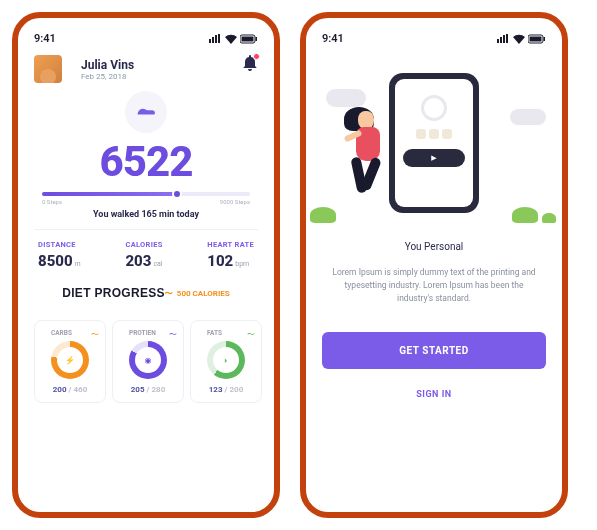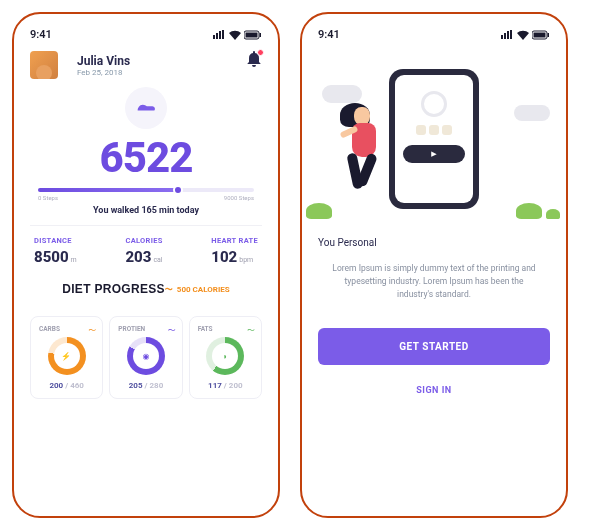--- a/index.html
+++ b/index.html
@@ -1,17 +1,17 @@
 <!DOCTYPE html>
 <html><head>
 <meta charset="utf-8">
 <style>
 *{margin:0;padding:0;box-sizing:border-box;font-family:-apple-system,BlinkMacSystemFont,'Segoe UI',Roboto,sans-serif}
 body{background:#fff;padding:12px;display:flex;gap:20px}
-.phone{width:268px;height:506px;border:2px solid #c2410c;border-radius:28px;padding:14px 16px;background:#fff;position:relative;overflow:hidden}
+.phone{width:268px;height:506px;border:6px solid #c2410c;border-radius:28px;padding:14px 16px;background:#fff;position:relative;overflow:hidden}
 .status-bar{display:flex;justify-content:space-between;align-items:center;font-weight:600;font-size:11px;color:#1a1a2e;margin-bottom:10px}
 .status-icons{display:flex;gap:3px;align-items:center}
 
 .header{display:flex;justify-content:space-between;align-items:flex-start;margin-bottom:8px}
 .user{display:flex;gap:19px;align-items:center}
 .avatar{width:28px;height:28px;border-radius:4px;background:linear-gradient(135deg,#f0a050,#d08040);position:relative;overflow:hidden}
 .avatar::after{content:"";position:absolute;bottom:-2px;left:50%;transform:translateX(-50%);width:16px;height:16px;background:#e8a060;border-radius:50%}
 .user-info .name{font-size:12px;font-weight:700;color:#2a2a4e}
 .user-info .date{font-size:8px;color:#8899aa}
 .bell{position:relative;color:#2a2a4e}
@@ -29,21 +29,21 @@
 .stat-label{font-size:7.5px;font-weight:700;color:#7b5ce8;letter-spacing:0.3px;margin-bottom:3px}
 .stat-value{font-size:15px;font-weight:800;color:#2a2a4e}
 .stat-unit{font-size:7px;font-weight:400;color:#a0a0b0;margin-left:2px}
 
 .diet-header{display:flex;justify-content:center;align-items:center;margin-bottom:20px}
 .diet-title{font-size:12px;font-weight:800;color:#1a1a2e;letter-spacing:0.3px;font-family:'Arial Black',sans-serif}
 .diet-cal{font-size:8px;font-weight:700;color:#f39020}
 .spark{color:#f39020;margin-right:4px}
 
 .cards{display:flex;gap:6px}
-.card{flex:1;border:1px solid #eeeef5;border-radius:8px;padding:8px 8px;text-align:center;position:relative}
+.card{flex:1;border:1px solid #eeeef5;border-radius:8px;padding:8px 16px;text-align:center;position:relative}
 .card-title{font-size:6.5px;font-weight:700;color:#a0a0b0;text-align:left;margin-bottom:4px}
 .card-trend{position:absolute;top:8px;right:6px;font-size:8px}
 .ring{width:38px;height:38px;border-radius:50%;margin:2px auto 6px;display:flex;align-items:center;justify-content:center;position:relative}
 .ring.orange{background:conic-gradient(#f39020 0 280deg,#fde8d0 280deg 360deg)}
 .ring.purple{background:conic-gradient(#6d4ce0 0 300deg,#e6e0f8 300deg 360deg)}
 .ring.green{background:conic-gradient(#5cb85c 0 220deg,#e0f0e0 220deg 360deg)}
 .ring-inner{width:26px;height:26px;border-radius:50%;background:#fff;display:flex;align-items:center;justify-content:center;font-size:8px}
 .ring.orange .ring-inner{color:#f39020}
 .ring.purple .ring-inner{color:#6d4ce0}
 .ring.green .ring-inner{color:#5cb85c}
@@ -68,21 +68,21 @@
 .sc-dots span{width:10px;height:10px;background:#f0e8d8;border-radius:3px}
 .sc-btn{height:18px;background:#2a2a3e;border-radius:10px;margin-top:10px;display:flex;align-items:center;justify-content:center;color:#fff;font-size:7px}
 .runner{position:absolute;left:18px;bottom:0;width:62px;height:120px}
 .r-hair{position:absolute;top:4px;left:8px;width:30px;height:24px;background:#1a1a2e;border-radius:50% 50% 30% 30%}
 .r-head{position:absolute;top:8px;left:22px;width:16px;height:18px;background:#f8c8a0;border-radius:45%}
 .r-body{position:absolute;top:24px;left:20px;width:24px;height:34px;background:#e85060;border-radius:8px 8px 10px 10px}
 .r-arm{position:absolute;top:30px;left:8px;width:18px;height:6px;background:#f8c8a0;border-radius:3px;transform:rotate(-25deg)}
 .r-leg1{position:absolute;top:54px;left:18px;width:10px;height:36px;background:#1a1a2e;border-radius:5px;transform:rotate(-12deg)}
 .r-leg2{position:absolute;top:54px;left:30px;width:10px;height:34px;background:#1a1a2e;border-radius:5px;transform:rotate(22deg)}
 
-.p2-sub{text-align:left;font-size:10px;color:#2a2a4e;margin-top:18px}
+.p2-sub{text-align:center;font-size:10px;color:#2a2a4e;margin-top:18px}
 .p2-title{text-align:center;font-size:19px;font-weight:700;color:#6d4ce0;letter-spacing:0.5px;margin-top:2px}
 .p2-desc{text-align:center;font-size:8.5px;color:#8890a0;margin:14px 10px 0;line-height:1.5}
 .btn-primary{display:block;width:100%;padding:13px;background:#7b5ce8;color:#fff;border:none;border-radius:6px;font-size:10px;font-weight:700;letter-spacing:0.5px;margin-top:28px;text-align:center}
 .btn-link{display:block;width:100%;padding:10px;background:none;color:#7b5ce8;border:none;font-size:9px;font-weight:700;letter-spacing:0.5px;margin-top:10px;text-align:center}
 </style>
 </head>
 <body>
 
 <div class="phone">
   <div class="status-bar">
@@ -170,21 +170,21 @@
           <div class="ring-inner">◉</div>
         </div>
       <div class="card-vals"><span class="v1">205</span><span class="sep">/</span><span class="v2">280</span></div>
     </div>
     <div class="card">
       <div class="card-title">FATS</div>
       <span class="card-trend" style="color:#5cb85c">〜</span>
       <div class="ring green">
           <div class="ring-inner">◗</div>
         </div>
-      <div class="card-vals"><span class="v1">117</span><span class="sep">/</span><span class="v2">200</span></div>
+      <div class="card-vals"><span class="v1">123</span><span class="sep">/</span><span class="v2">200</span></div>
     </div>
   </div>
 </div>
 
 <div class="phone">
   <div class="status-bar">
     <span>9:41</span>
     <div class="status-icons">
       <svg width="14" height="10" viewBox="0 0 14 10">
           <path d="M1 9h2V5H1zM4 9h2V3H4zM7 9h2V1H7zM10 9h2V0h-2z" fill="#1a1a2e"></path>

